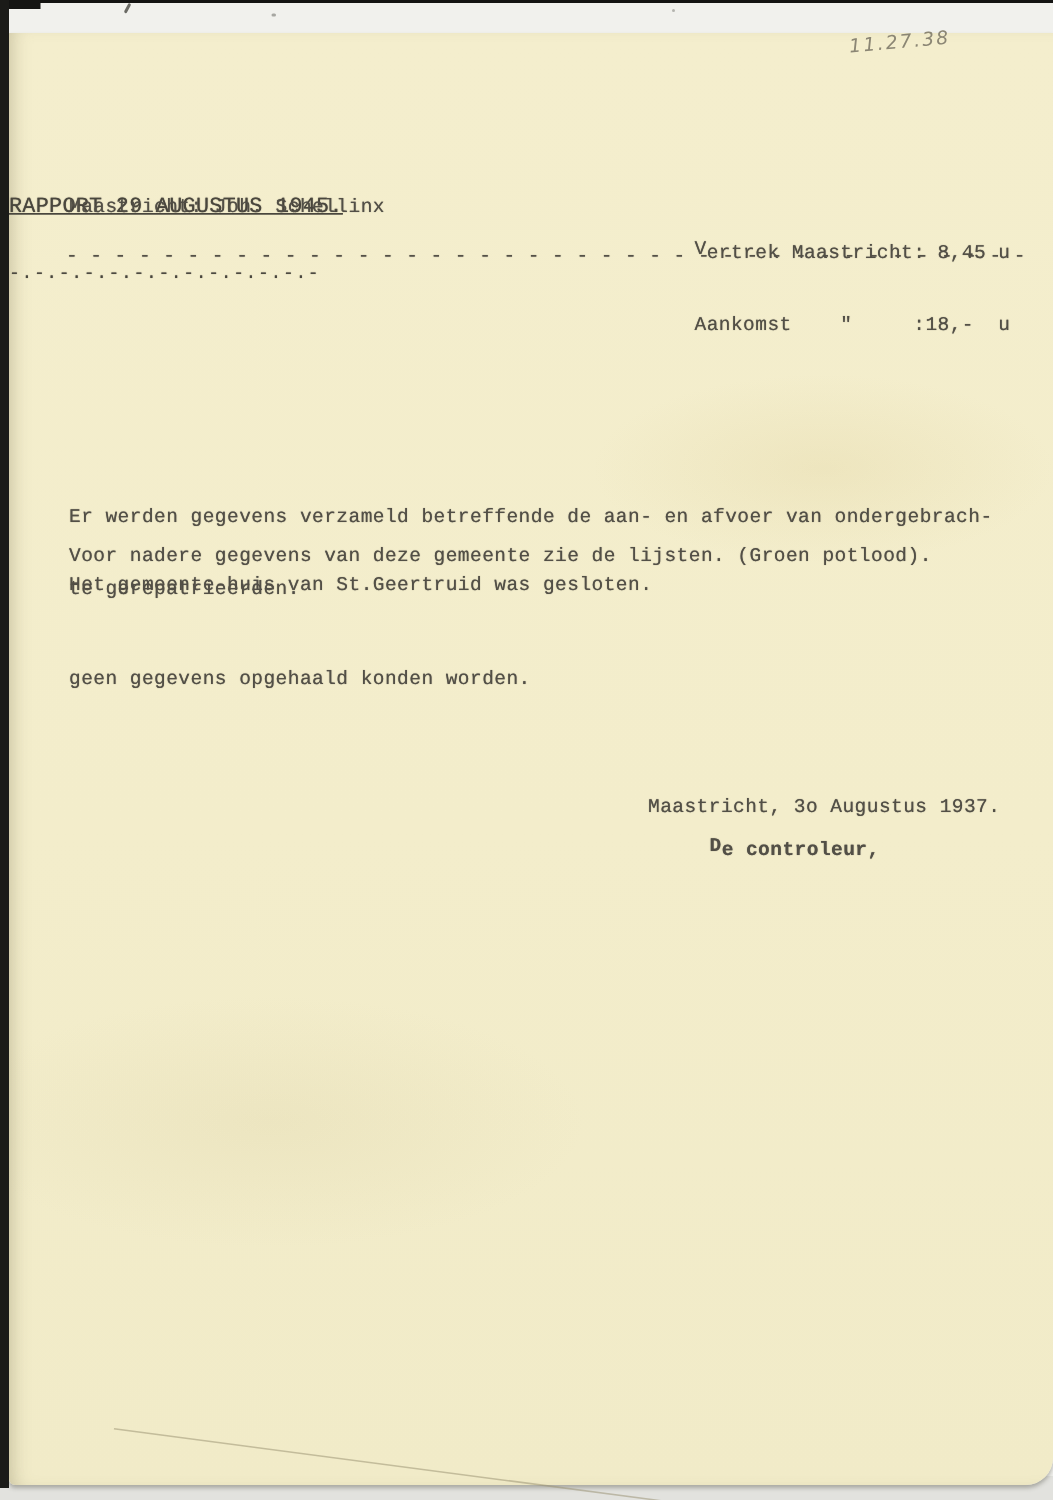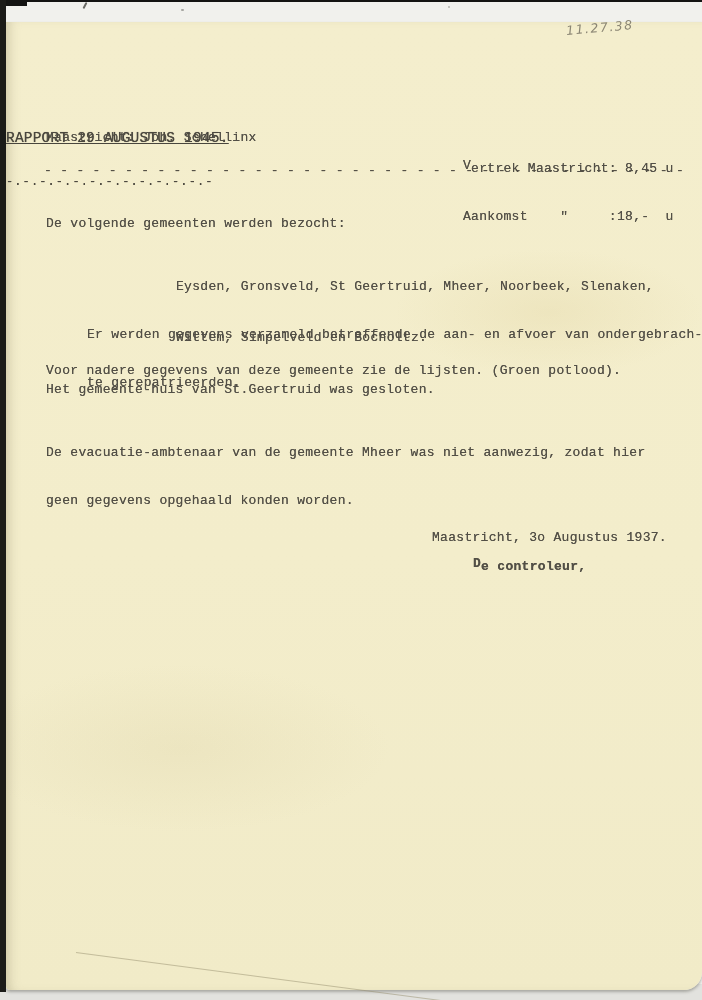--- a/index.html
+++ b/index.html
@@ -58,21 +58,21 @@
     text-shadow:0 0 .7px rgba(73,70,61,.9);
   }
   .title-underline{
     font-size:12px;line-height:8px;letter-spacing:1.1px;color:#49463d;
   }
   .controller{left:40px;top:108px;}
   .times{left:457px;top:104px;}
   .separator{left:38px;top:141px;width:660px;overflow:hidden;}
   .intro{left:40px;top:194px;}
   .municipalities{left:170px;top:222px;line-height:17px;}
-  .para1{left:40px;top:273px;margin-left:41px;}
+  .para1{left:40px;top:283px;}
   .para2{left:40px;top:324px;margin-top:17px;}
   .para3{left:40px;top:360px;}
   .para4{left:40px;top:391px;}
   .place-date{left:426px;top:508px;}
   .signature{left:467px;top:534px;font-weight:bold;}
   .raise-first::first-letter{vertical-align:.25em;}
   .annotation{
     position:absolute;left:566px;top:20px;
     font-family:"DejaVu Sans",sans-serif;
     font-style:italic;
@@ -101,38 +101,32 @@
 
     <div class="ink controller">Maastricht: Joh. Schellinx</div>
 
     <div class="ink times">
       <div class="raise-first">Vertrek Maastricht: 8,45 u</div>
       <div>Aankomst    "     :18,-  u</div>
     </div>
 
     <div class="ink separator">- - - - - - - - - - - - - - - - - - - - - - - - - - - - - - - - - - - - - - - -</div>
 
-    <div class="ink intro">De volgende gemeenten werden bezocht:</div>
 
-    <div class="ink municipalities">
-      <div>Eysden, Gronsveld, St Geertruid, Mheer, Noorbeek, Slenaken,</div>
-      <div>Wittem, Simpelveld en Bocholtz.</div>
-    </div>
 
     <div class="ink para1">
       <div>Er werden gegevens verzameld betreffende de aan- en afvoer van ondergebrach-</div>
       <div>te gerepatrieerden.</div>
     </div>
 
     <div class="ink para2">Voor nadere gegevens van deze gemeente zie de lijsten. (Groen potlood).</div>
 
     <div class="ink para3">Het gemeente-huis van St.Geertruid was gesloten.</div>
 
     <div class="ink para4">
-      <div>De evacuatie-ambtenaar van de gemeente Mheer was niet aanwezig, zodat hier</div>
       <div>geen gegevens opgehaald konden worden.</div>
     </div>
 
     <div class="ink place-date">Maastricht, 3o Augustus 1937.</div>
     <div class="ink signature raise-first">De controleur,</div>
   </div>
 
   <div class="left-edge"></div>
   <div class="speck s1"></div>
   <div class="speck s2"></div>

